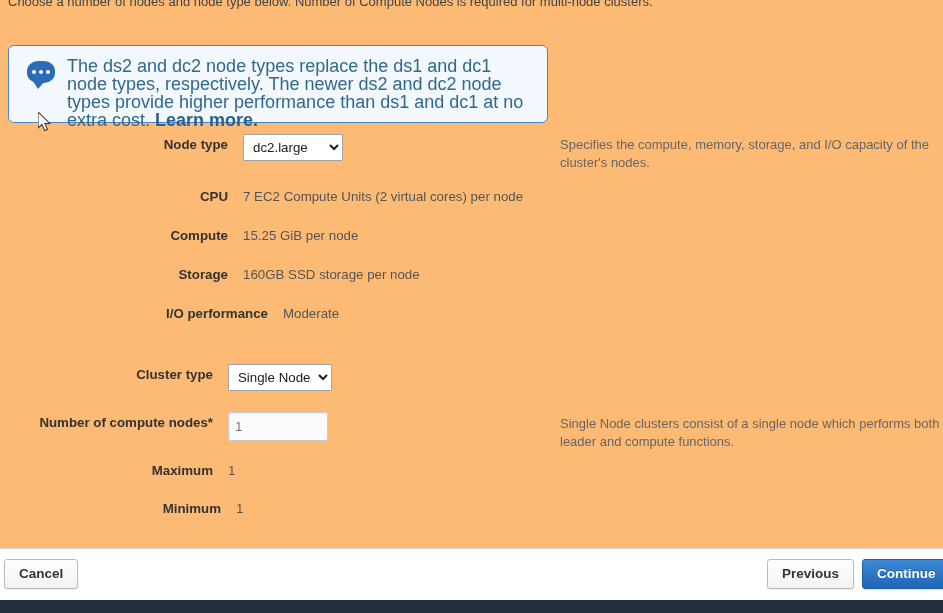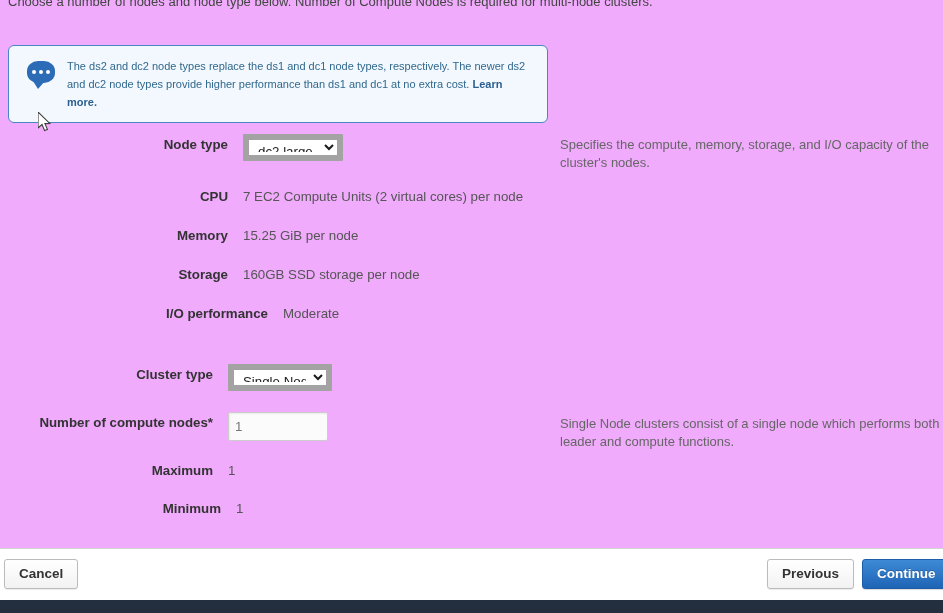--- a/index.html
+++ b/index.html
@@ -12,21 +12,21 @@
     overflow: hidden;
     background: #ffffff;
     font-family: "Liberation Sans", sans-serif;
     -webkit-font-smoothing: antialiased;
   }
 
   #page {
     position: relative;
     width: 943px;
     height: 613px;
-    background: #f0abfc;
+    background: #fdba74;
   }
 
   
   .intro-line {
     position: absolute;
     left: 8px;
     top: -6px;
     width: 900px;
     font-size: 13px;
     line-height: 15px;
@@ -79,21 +79,21 @@
     border-top: 8px solid #2c6bb5;
   }
   .bubble .dot {
     width: 4px;
     height: 4px;
     border-radius: 50%;
     background: #ffffff;
     margin: 0 1.6px;
   }
   .notice-text {
-    font-size: 11px;
+    font-size: 18px;
     line-height: 18px;
     color: #31688e;
     padding-top: 1px;
   }
   .notice-text .learn-more {
     font-weight: bold;
     color: #2c5f8f;
     text-decoration: none;
     cursor: pointer;
   }
@@ -130,21 +130,21 @@
     line-height: 18px;
     color: #666666;
   }
 
   
   select.native {
     font-family: "Liberation Sans", sans-serif;
     font-size: 13.3px;
     color: #1a1a1a;
     background: #ffffff;
-    border: 6px solid #a3a3a3;
+    border: 1px solid #a3a3a3;
     border-radius: 1px;
     padding: 3px 4px 3px 5px;
     height: 27px;
     outline: none;
   }
   select#nodeTypeSelect { width: 100px; }
   select#clusterTypeSelect { width: 104px; }
 
   
   input.num {
@@ -255,21 +255,21 @@
     </div>
     <div class="f-help" style="top:0px;">Specifies the compute, memory, storage, and I/O capacity of the cluster's nodes.</div>
   </div>
 
   <div class="form-row" style="top:188px;">
     <div class="f-label">CPU</div>
     <div class="f-value">7 EC2 Compute Units (2 virtual cores) per node</div>
   </div>
 
   <div class="form-row" style="top:227px;">
-    <div class="f-label">Memory</div>
+    <div class="f-label">Compute</div>
     <div class="f-value">15.25 GiB per node</div>
   </div>
 
   <div class="form-row" style="top:266px;">
     <div class="f-label">Storage</div>
     <div class="f-value">160GB SSD storage per node</div>
   </div>
 
   <div class="form-row" style="top:305px;padding-left:40px;">
     <div class="f-label">I/O performance</div>

